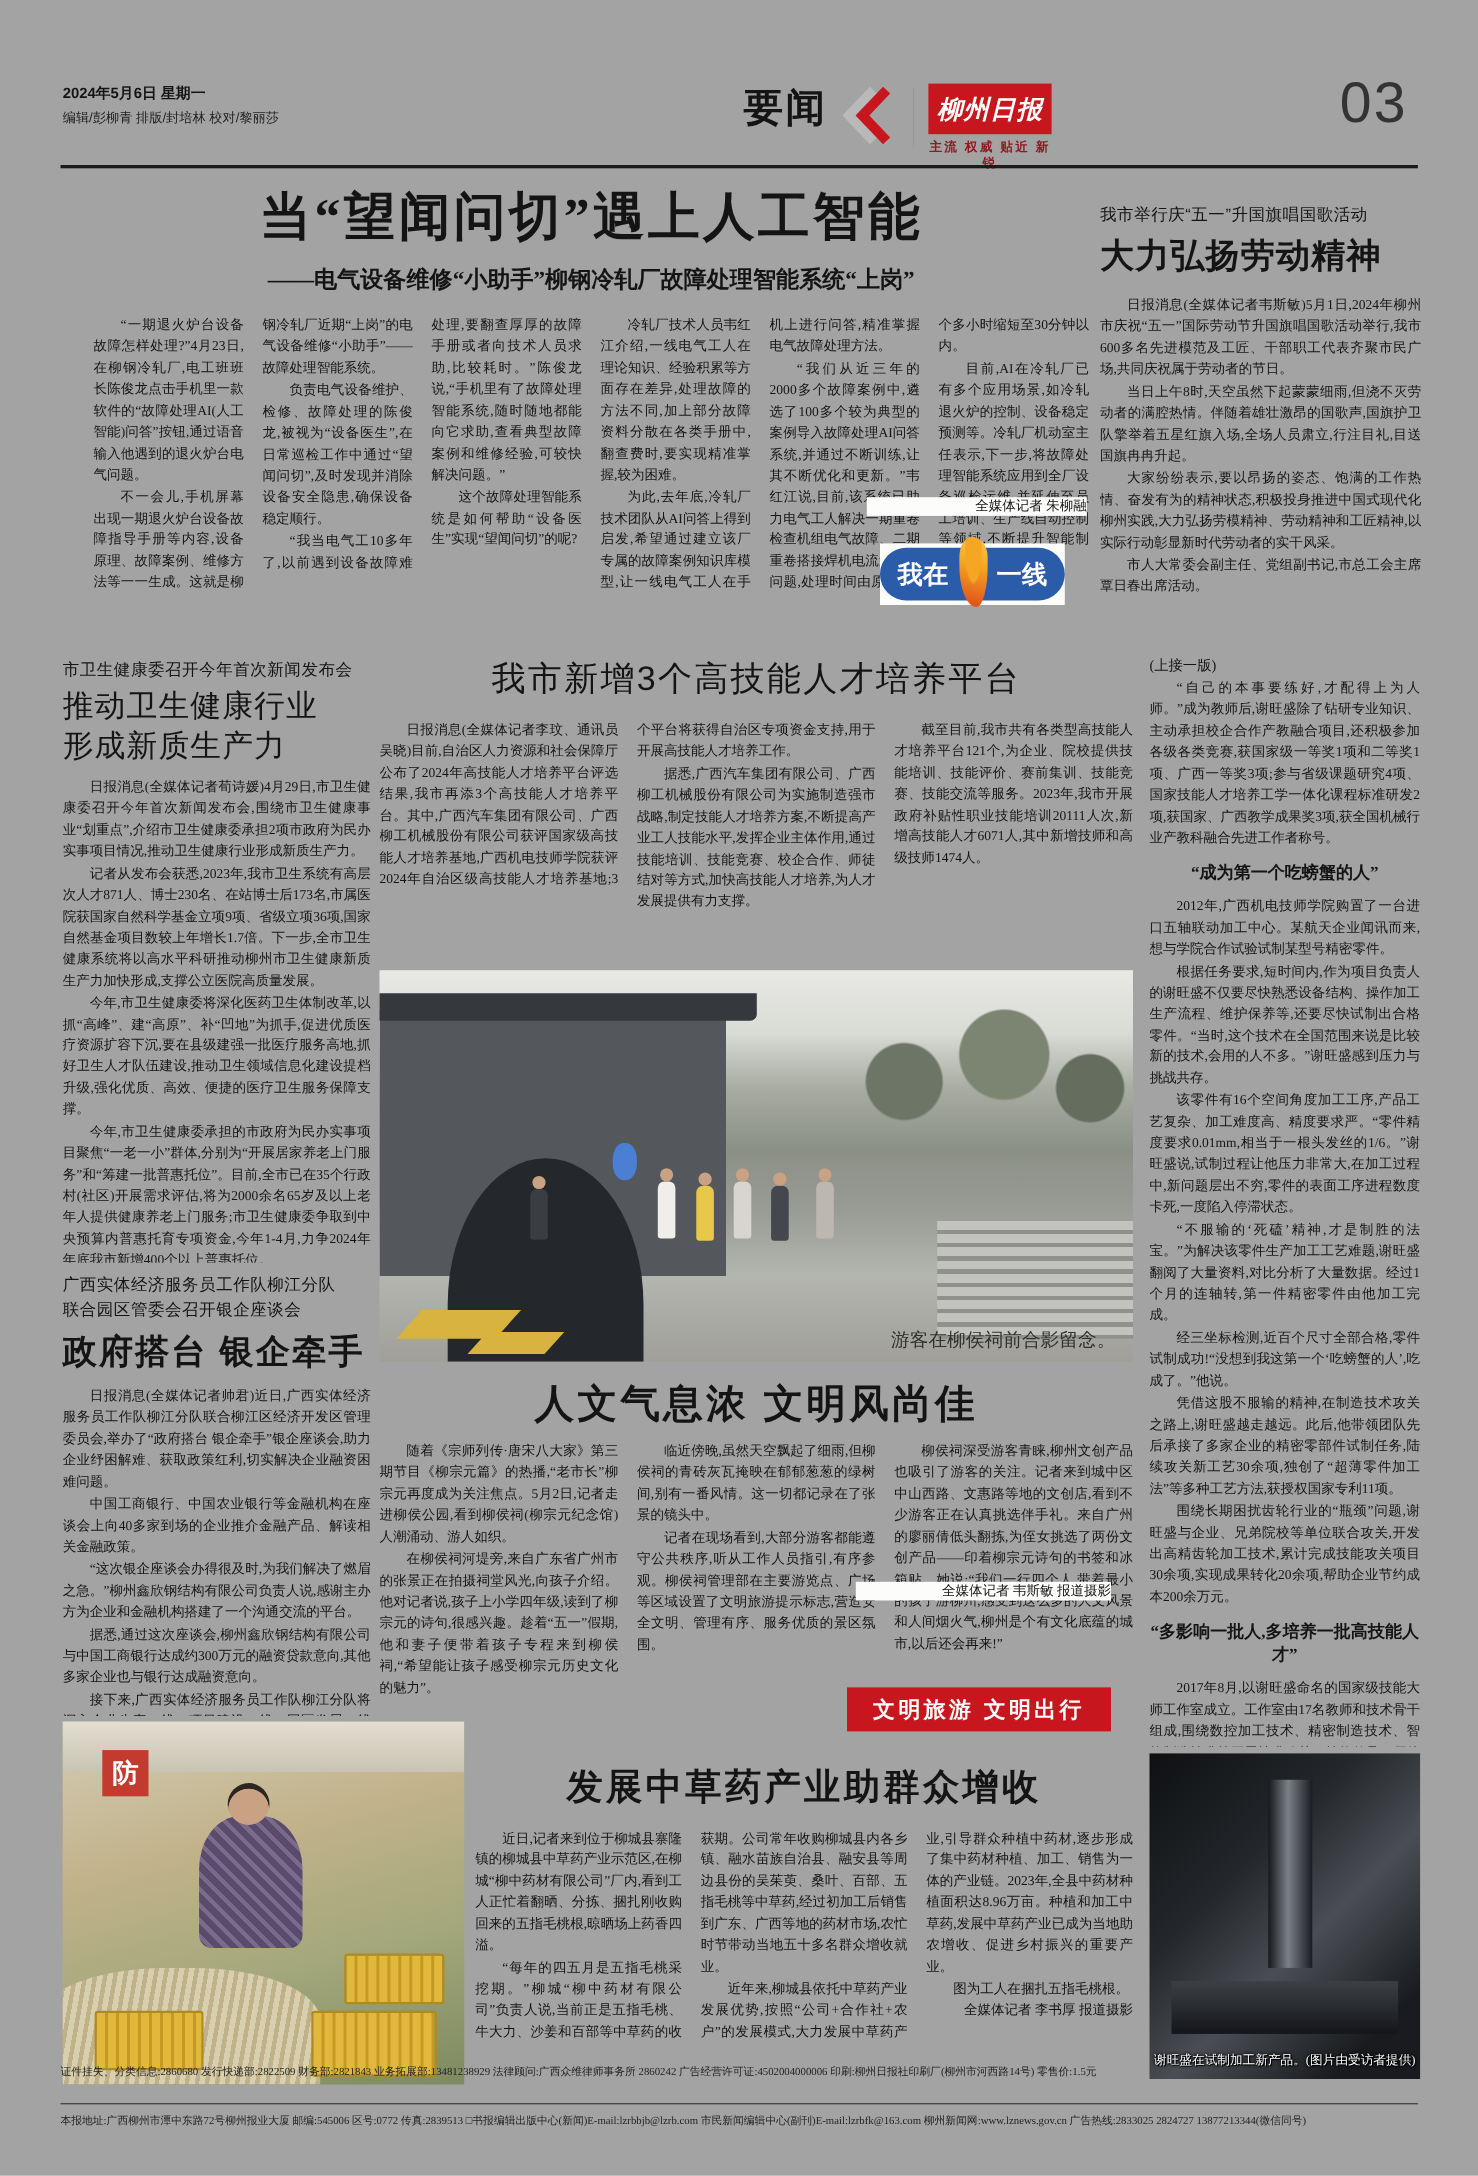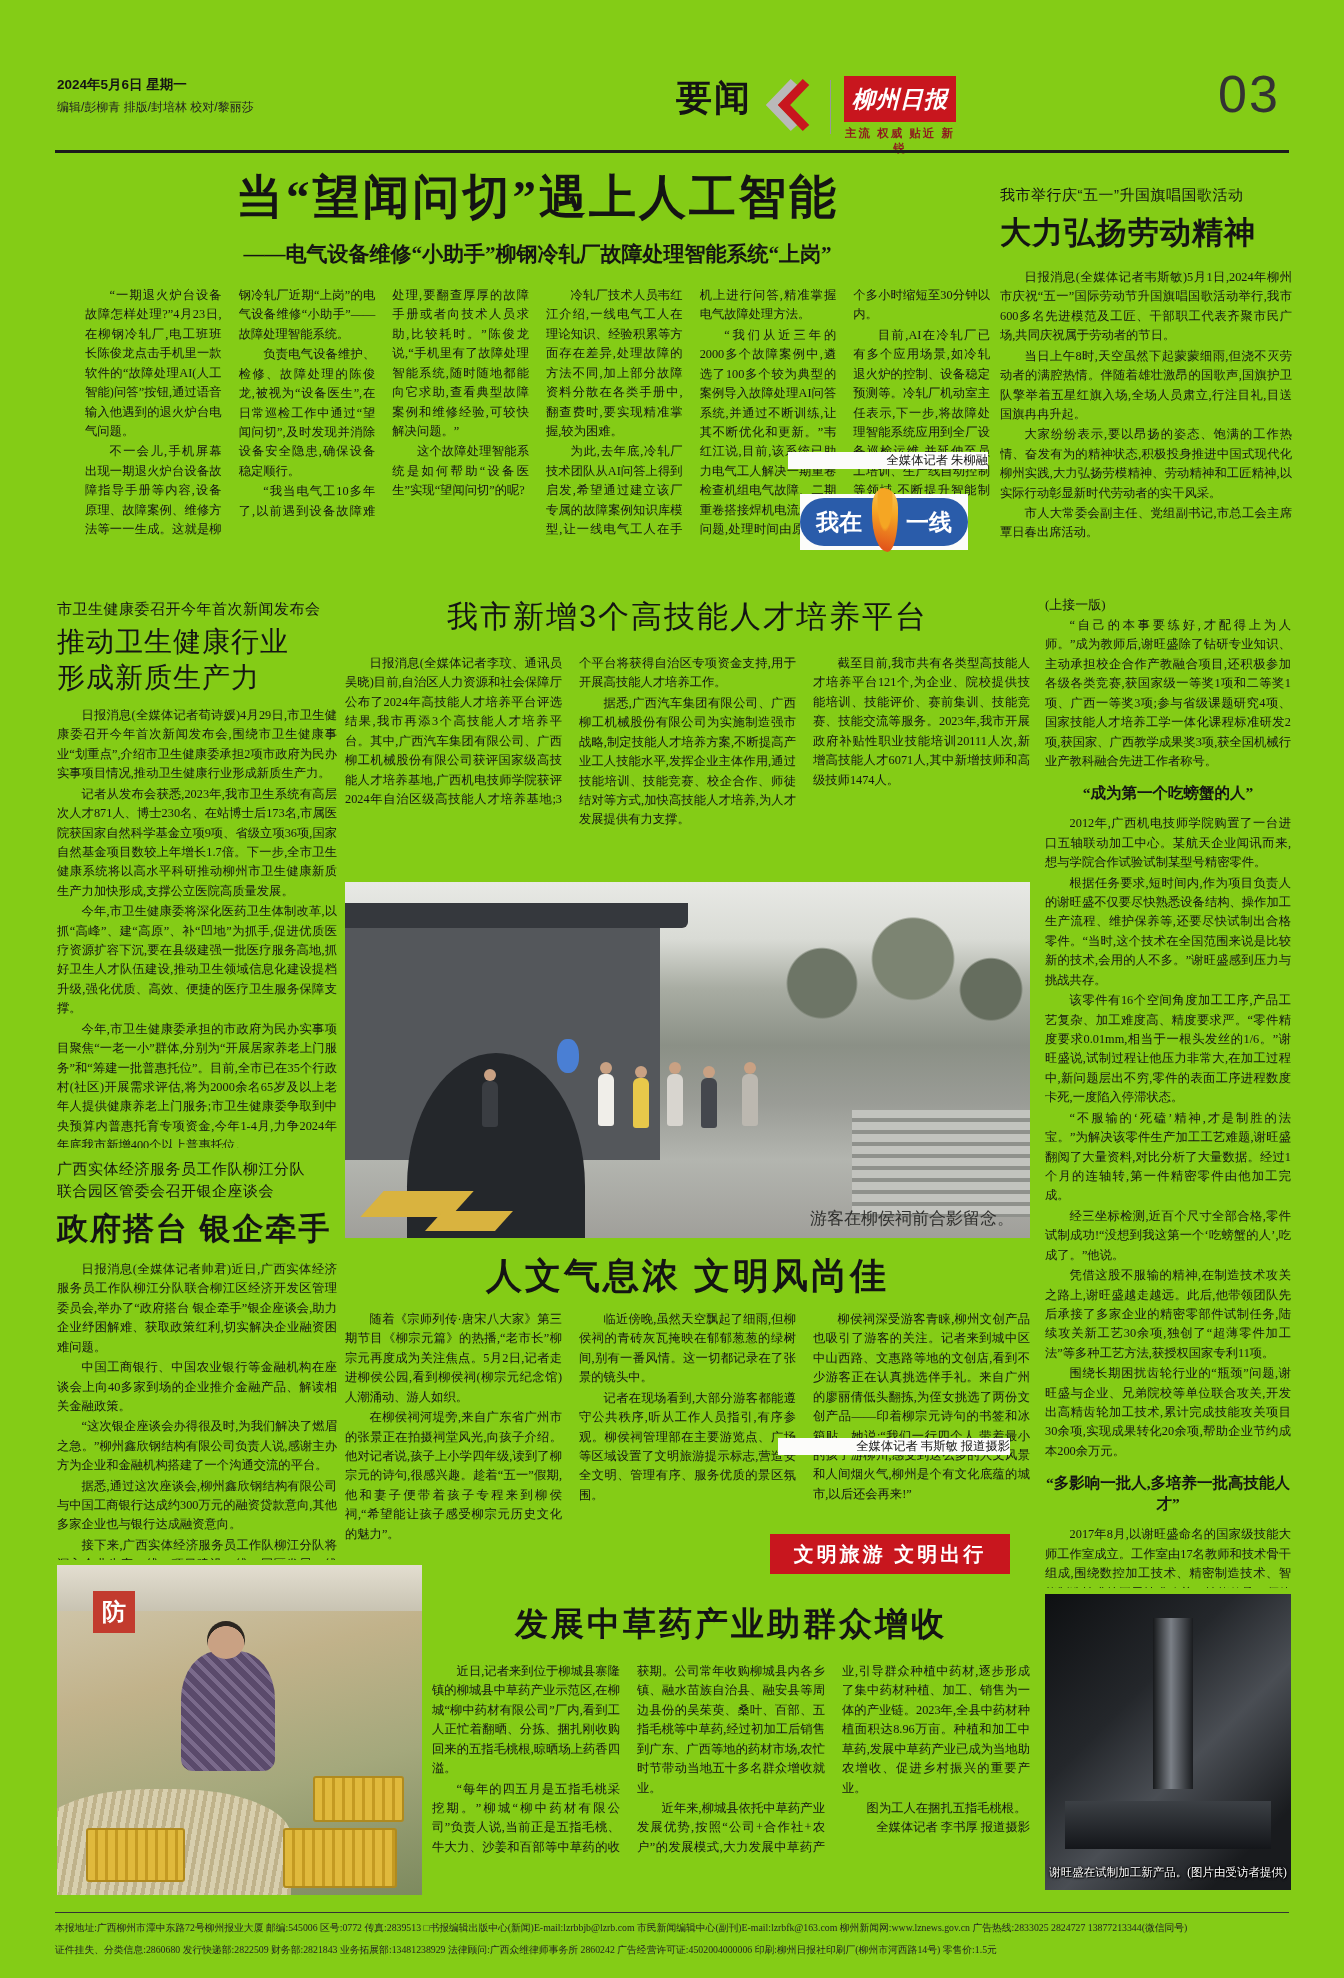--- a/index.html
+++ b/index.html
@@ -1,16 +1,16 @@
 <!DOCTYPE html>
 <html style="--accent: #c8161e; --blue: #2a5caa;"><head>
 <meta charset="utf-8">
 <style>
   html,body{margin:0;padding:0;background:#e9e9e7;}
-  #page{position:relative;width:1344px;height:1978px;margin:0 auto;background:#84cc16;
+  #page{position:relative;width:1344px;height:1978px;margin:0 auto;background:#a3a3a3;
         font-family:"Liberation Serif","DejaVu Serif",serif;color:#141414;overflow:hidden;}
   .abs{position:absolute;}
   .sans{font-family:"Liberation Sans","DejaVu Sans",sans-serif;}
   .para{margin:0 0 1px 0;text-indent:2em;text-align:justify;font-size:12.3px;line-height:1.58;}
   .cols{column-gap:17px;overflow:hidden;}
   .cols6{column-count:6;}
   .cols3{column-count:3;}
   .byline{font-size:12.3px;text-align:right;}
   .kicker{font-size:15px;letter-spacing:0.5px;}
   .rule{background:#1b1b1b;}
@@ -107,21 +107,21 @@
   .mc-col{position:absolute;left:44%;top:8%;width:16%;height:58%;
     background:linear-gradient(90deg,#17191b,#7b8087 45%,#1a1c1f);}
   .mc-bed{position:absolute;left:8%;bottom:14%;width:84%;height:16%;
     background:linear-gradient(180deg,#3c4045,#14161a);}
   #photo-machine .cap{position:absolute;left:0;right:0;bottom:10px;text-align:center;color:#fff;font-size:11.5px;
     text-shadow:0 0 3px #000,0 0 3px #000,1px 1px 0 #000;}
   
   #footer-rule{top:1912px;left:55px;width:1234px;height:1px;background:#333;}
   .fline{left:55px;width:1234px;font-size:9.8px;color:#222;white-space:nowrap;overflow:hidden;}
   #fline1{top:1922px;}
-  #fline2{top:1944px;}
+  #fline2{top:1877px;}
 </style>
 </head>
 <body>
 
 <div id="page">
 
   <div class="abs sans" id="hdr-date">2024年5月6日 星期一</div>
   <div class="abs sans" id="hdr-staff">编辑/彭柳青  排版/封培林  校对/黎丽莎</div>
   <div class="abs sans" id="hdr-section">要闻</div>
   <div class="abs" id="hdr-chevron">

